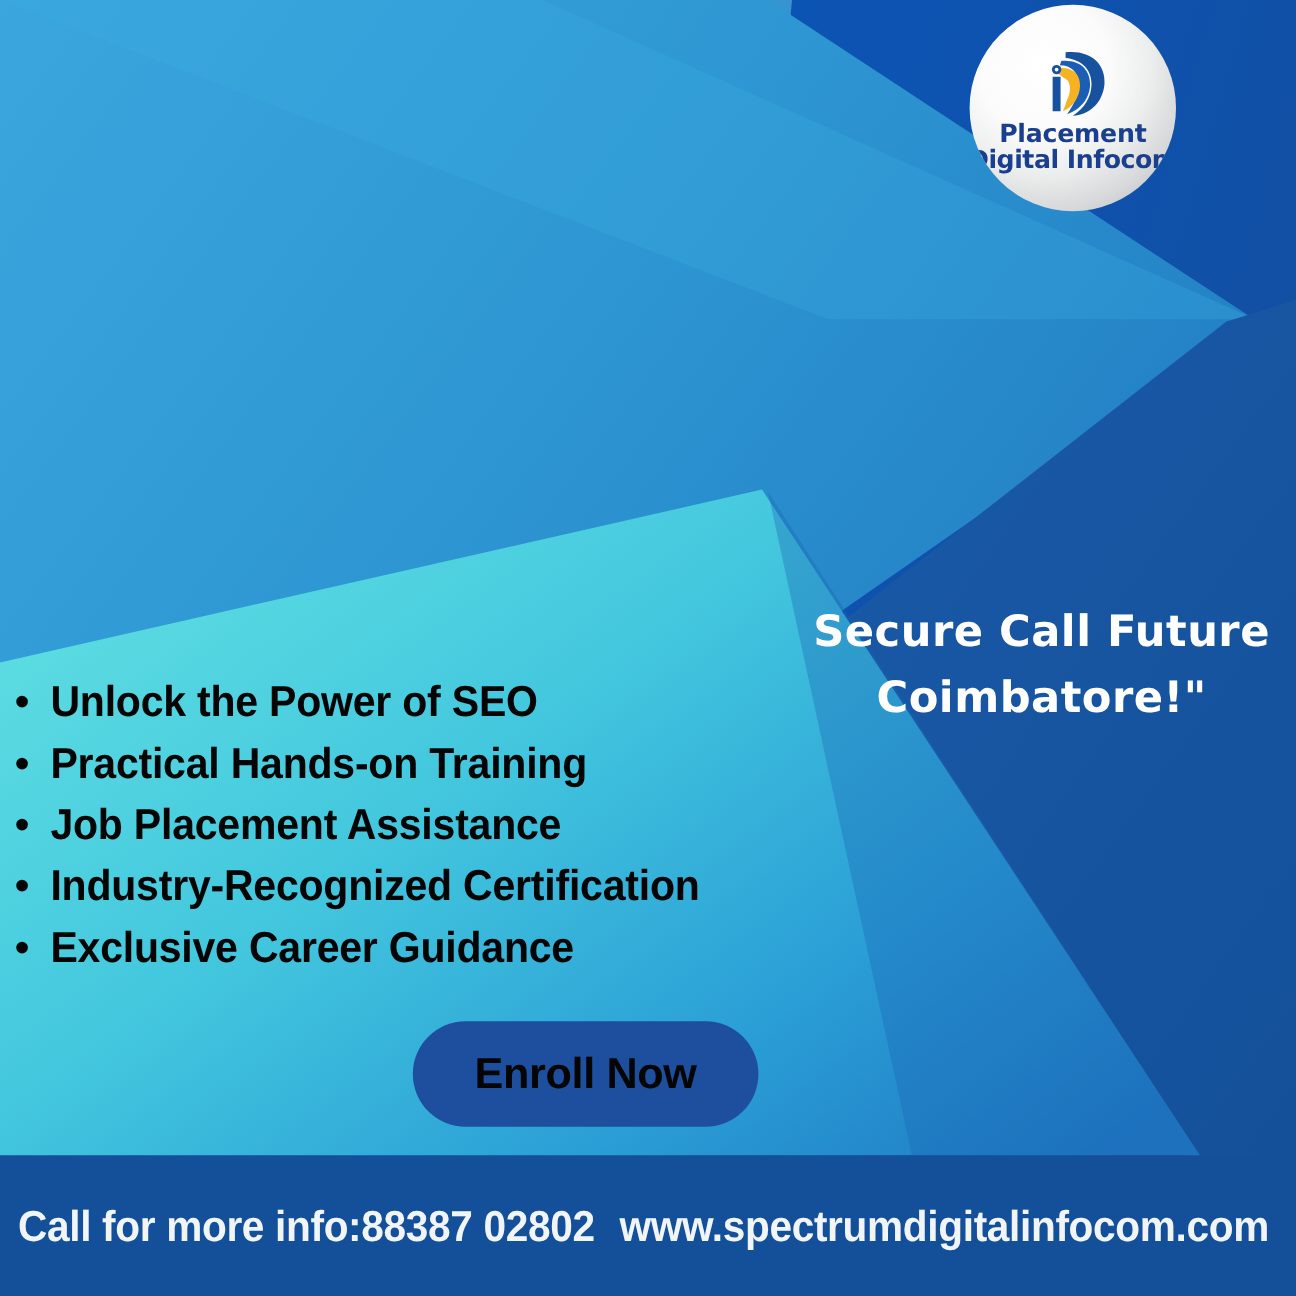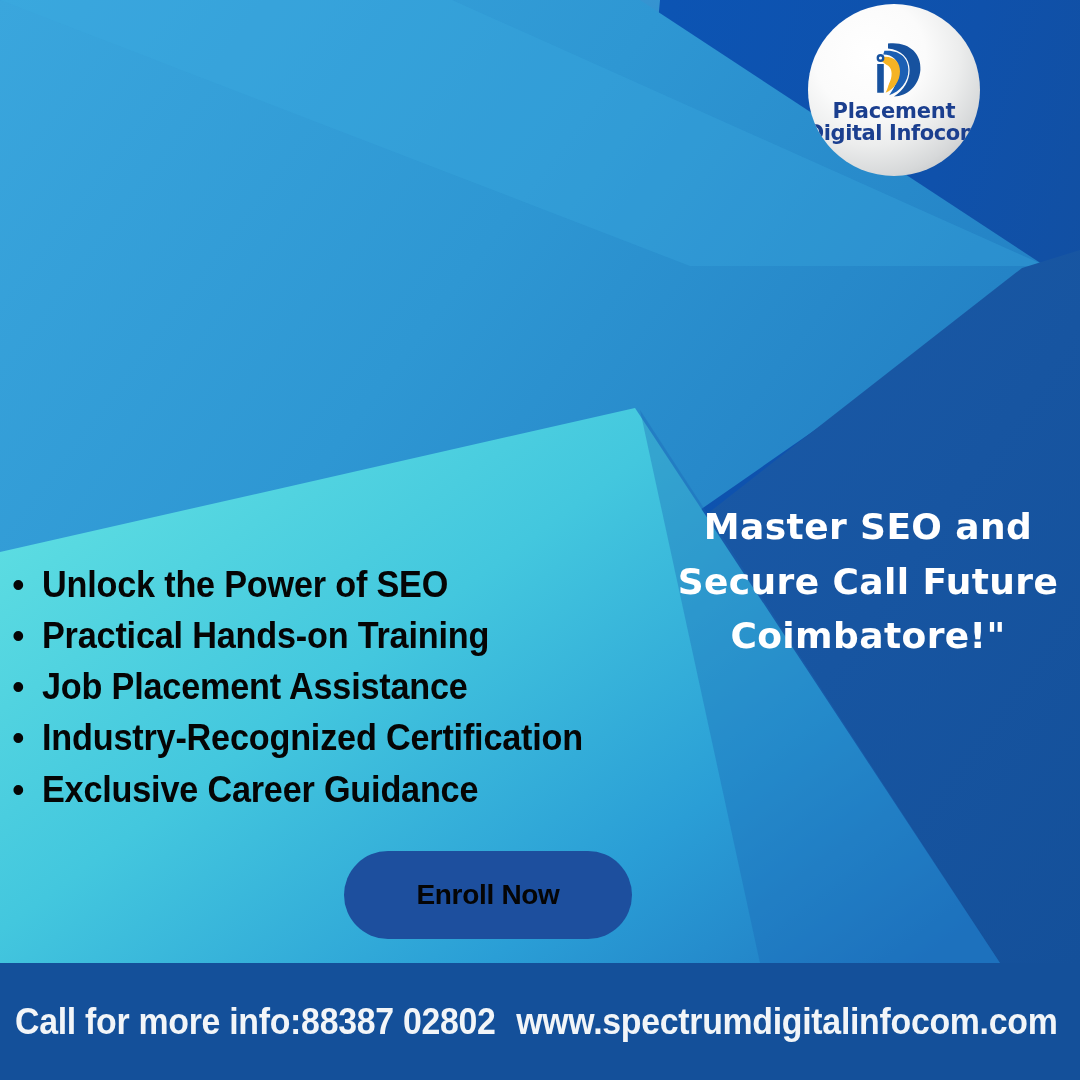--- a/index.html
+++ b/index.html
@@ -145,21 +145,21 @@
     left: 344px;
     top: 851px;
     width: 288px;
     height: 88px;
     border: none;
     border-radius: 46px;
     background: #1d4f9e;
     color: #050505;
     font-family: "Liberation Sans", sans-serif;
     font-weight: bold;
-    font-size: 28px;
+    font-size: 36px;
     letter-spacing: -0.3px;
     cursor: pointer;
     padding: 0;
     line-height: 88px;
   }
 
   
   #footer-bar {
     position: absolute;
     left: 0;
@@ -280,21 +280,20 @@
       <span class="bullet-dot">•</span>
       <span class="bullet-text">Industry-Recognized Certification</span>
     </li>
     <li>
       <span class="bullet-dot">•</span>
       <span class="bullet-text">Exclusive Career Guidance</span>
     </li>
   </ul>
 
   <div id="tagline">
-    <span class="tag-line">Master SEO and</span>
     <span class="tag-line">Secure Call Future</span>
     <span class="tag-line">Coimbatore!"</span>
   </div>
 
   <button id="cta-button">Enroll Now</button>
 
   <div id="footer-bar">
     <div id="footer-inner">
       <span id="footer-phone">Call for more info:88387 02802</span>
       <span id="footer-url">www.spectrumdigitalinfocom.com</span>

